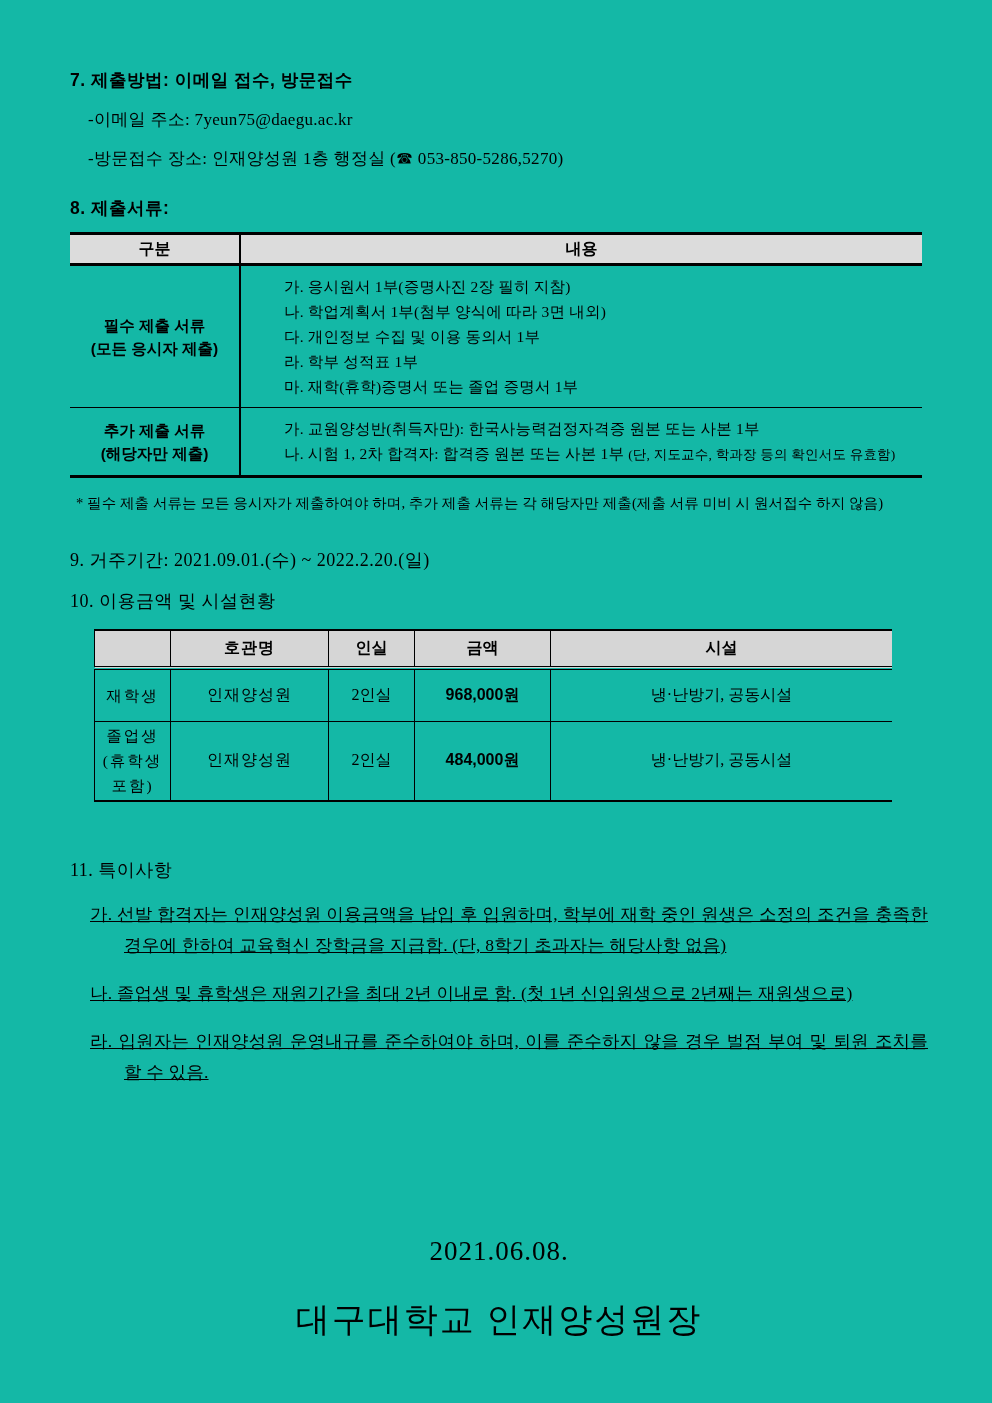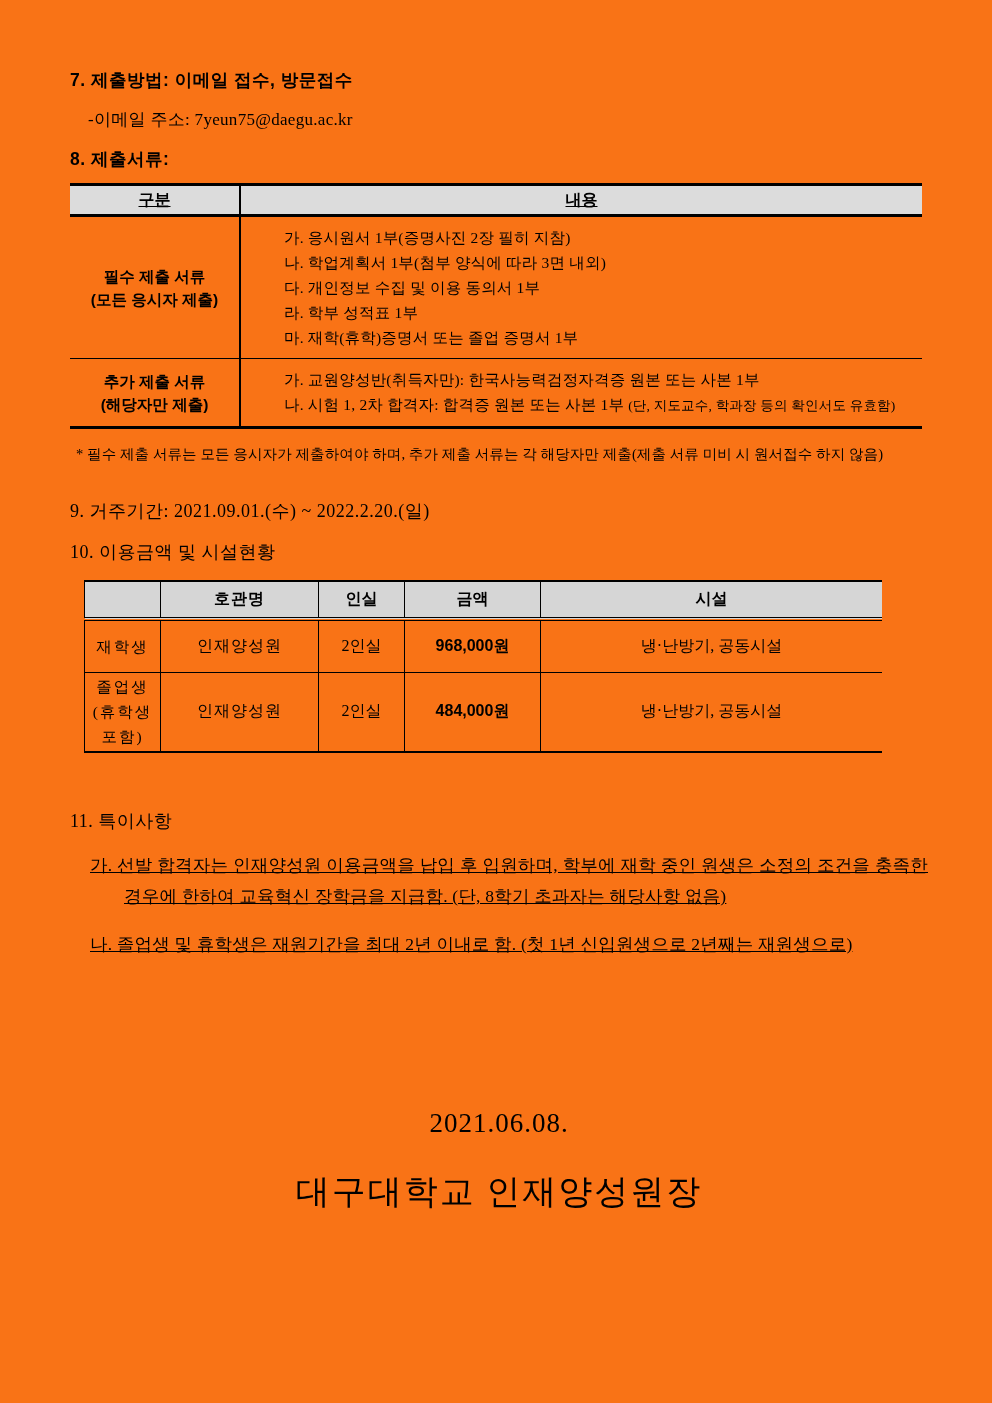--- a/index.html
+++ b/index.html
@@ -3,72 +3,71 @@
 <meta charset="utf-8">
 <style>
   * { margin: 0; padding: 0; box-sizing: border-box; }
   html, body { background: #ffffff; }
   body { font-family: "Liberation Serif", serif; color: #000; }
   .page {
     position: relative;
     width: 992px;
     height: 1403px;
     margin: 0 auto;
-    background: #f97316;
+    background: #14b8a6;
     padding: 68px 64px 0 70px;
     overflow: hidden;
   }
   
   .h-bold {
     font-family: "Liberation Sans", sans-serif;
     font-weight: bold;
     font-size: 17.5px;
     letter-spacing: 0.5px;
   }
   .sec7-line { margin-top: 16px; margin-left: 18px; font-size: 17px; letter-spacing: 0.3px; }
   .sec7-note { margin-top: 15px; margin-left: 26px; font-size: 15.5px; letter-spacing: 0.2px; }
   
-  .sec8-heading { margin-top: 16px; }
+  .sec8-heading { margin-top: 26px; }
   table { border-collapse: collapse; }
   .tbl8 {
     width: 852px;
     margin-top: 12px;
     border-top: 3px solid #000;
     border-bottom: 3px solid #000;
     font-size: 15.5px;
   }
   .tbl8 th, .tbl8 td { vertical-align: middle; }
   .tbl8 .col-cat { width: 170px; border-right: 2px solid #000; text-align: center; }
   .tbl8 thead th {
     background: #dcdcdc;
     border-bottom: 3px solid #000;
     height: 31px;
     font-family: "Liberation Sans", sans-serif;
     font-weight: bold;
     font-size: 16px;
     text-align: center;
-    text-decoration: underline;
   }
   .tbl8 tbody tr:first-child td { border-bottom: 1.5px solid #000; }
   .tbl8 .cat-cell {
     font-family: Liberation Sans, sans-serif;
     font-weight: bold;
     font-size: 15.5px;
     line-height: 23px;
   }
   .tbl8 .items-cell { padding: 8px 6px 8px 12px; }
   .tbl8 .items-cell div { line-height: 25px; letter-spacing: 0.2px; margin-left: 31px; }
   .small-paren { font-size: 13.5px; }
   .tbl-note { margin-top: 16px; margin-left: 6px; font-size: 14.5px; letter-spacing: 0.1px; }
   
   .sec9 { margin-top: 35px; font-size: 18px; letter-spacing: 0.5px; }
   .sec10 { margin-top: 17px; font-size: 18px; letter-spacing: 0.5px; }
   .tbl10 {
     margin-top: 16px;
-    margin-left: 14px;
+    margin-left: 24px;
     width: 798px;
     border-top: 2.5px solid #000;
     border-bottom: 2px solid #000;
     border-left: 1px solid #000;
     font-size: 16px;
   }
   .tbl10 th, .tbl10 td { border-right: 1px solid #000; text-align: center; vertical-align: middle; }
   .tbl10 th:last-child, .tbl10 td:last-child { border-right: none; }
   .tbl10 thead th {
     background: #d6d6d6;
@@ -100,20 +99,21 @@
   .footer-date { margin-top: 148px; text-align: center; font-size: 27px; letter-spacing: 1px; }
   .footer-sign { margin-top: 30px; text-align: center; font-size: 34px; letter-spacing: 2px; }
 </style>
 </head>
 <body>
 
 <div class="page">
 
   <div class="h-bold">7. 제출방법: 이메일 접수, 방문접수</div>
   <div class="sec7-line">-이메일 주소: 7yeun75@daegu.ac.kr</div>
+  <div class="sec7-line">-방문접수 장소: 인재양성원 1층 행정실 (☎ 053-850-5286,5270)</div>
 
   <div class="h-bold sec8-heading">8. 제출서류:</div>
 
   <table class="tbl8">
     <thead>
       <tr>
         <th class="col-cat">구분</th>
         <th>내용</th>
       </tr>
     </thead>
@@ -181,18 +181,19 @@
         <td class="c3">484,000원</td>
         <td class="c4">냉·난방기, 공동시설</td>
       </tr>
     </tbody>
   </table>
 
   <div class="sec11">11. 특이사항</div>
   <div class="sec11-items">
     <div class="sec11-item">가. 선발 합격자는 인재양성원 이용금액을 납입 후 입원하며, 학부에 재학 중인 원생은 소정의 조건을 충족한 경우에 한하여 교육혁신 장학금을 지급함. (단, 8학기 초과자는 해당사항 없음)</div>
     <div class="sec11-item">나. 졸업생 및 휴학생은 재원기간을 최대 2년 이내로 함. (첫 1년 신입원생으로 2년째는 재원생으로)</div>
+    <div class="sec11-item">라. 입원자는 인재양성원 운영내규를 준수하여야 하며, 이를 준수하지 않을 경우 벌점 부여 및 퇴원 조치를 할 수 있음.</div>
   </div>
 
   <div class="footer-date">2021.06.08.</div>
   <div class="footer-sign">대구대학교  인재양성원장</div>
 
 </div>
 
 </body></html>

